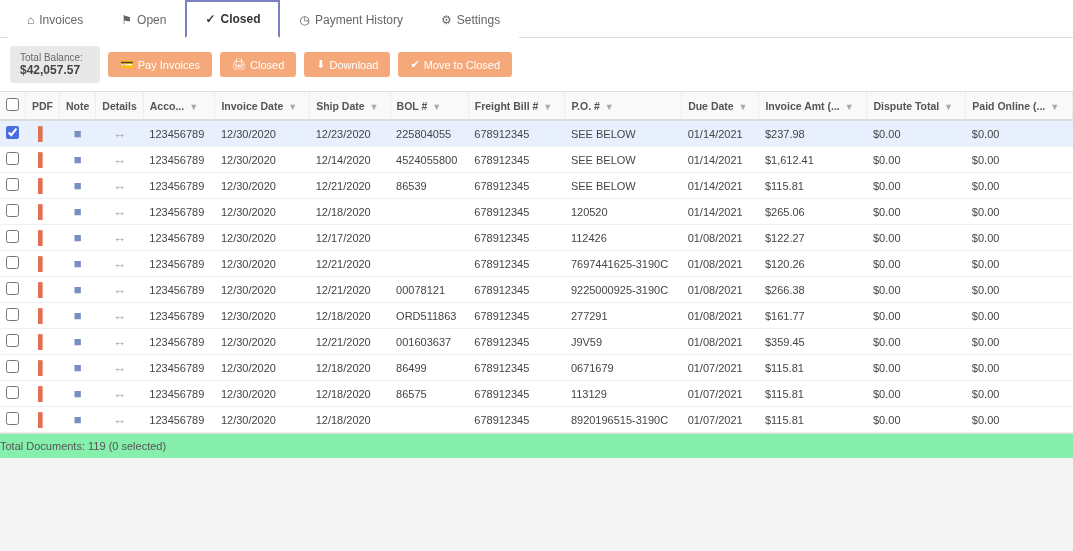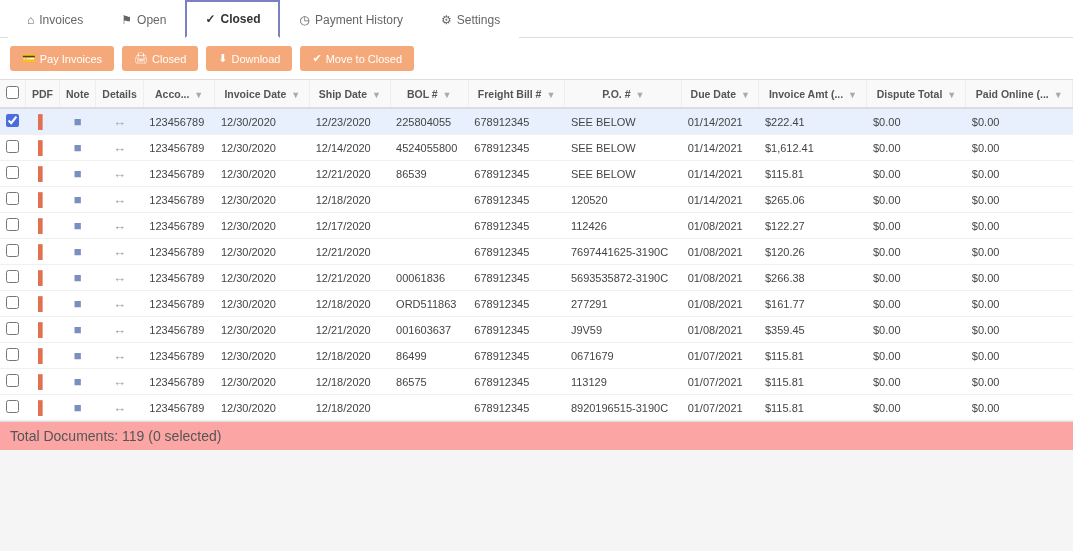--- a/index.html
+++ b/index.html
@@ -70,21 +70,21 @@
       width: 100%;
       border-collapse: collapse;
       font-size: 11px;
     }
     thead tr {
       background: #f9f9f9;
       border-bottom: 2px solid #ddd;
     }
     thead th {
       padding: 6px 6px;
-      text-align: center;
+      text-align: left;
       font-weight: bold;
       color: #555;
       white-space: nowrap;
       border-right: 1px solid #eee;
       font-size: 10.5px;
     }
     thead th .sort-arrow {
       color: #aaa;
       font-size: 9px;
       margin-left: 2px;
@@ -99,24 +99,24 @@
       white-space: nowrap;
     }
     .checkbox-cell { width: 20px; text-align: center; }
     .icon-cell { width: 22px; text-align: center; }
 
     .icon-bar { color: #e07050; font-size: 13px; }
     .icon-note { color: #7890c0; font-size: 13px; }
     .icon-detail { color: #a0a0a0; font-size: 13px; }
 
     .footer-bar {
-      padding: 6px 10px;
-      background: #fca5a5;
+      padding: 6px 0;
+      background: #86efac;
       border-top: 1px solid #ddd;
-      font-size: 14px;
+      font-size: 11px;
       color: #555;
     }
   </style>
 </head>
 <body>
 
 <div class="tabs-bar">
   <div class="tab">
     <span>⌂</span>
     <span>Invoices</span>
@@ -133,20 +133,24 @@
     <span>◷</span>
     <span>Payment History</span>
   </div>
   <div class="tab">
     <span>⚙</span>
     <span>Settings</span>
   </div>
 </div>
 
 <div class="toolbar">
+  <div class="balance-box">
+    <div class="label">Total Balance:</div>
+    <div class="amount">$42,057.57</div>
+  </div>
   <button class="btn btn-orange">
     <span>💳</span>
     <span>Pay Invoices</span>
   </button>
   <button class="btn btn-orange">
     <span>🖨</span>
     <span>Closed</span>
   </button>
   <button class="btn btn-orange">
     <span>⬇</span>
@@ -188,21 +192,21 @@
       <td class="icon-cell"><span class="icon-bar">▌</span></td>
       <td class="icon-cell"><span class="icon-note">■</span></td>
       <td class="icon-cell"><span class="icon-detail">↔</span></td>
       <td>123456789</td>
       <td>12/30/2020</td>
       <td>12/23/2020</td>
       <td>225804055</td>
       <td>678912345</td>
       <td>SEE BELOW</td>
       <td>01/14/2021</td>
-      <td>$222.41</td>
+      <td>$237.98</td>
       <td>$0.00</td>
       <td>$0.00</td>
     </tr>
         <tr>
       <td class="checkbox-cell">
         <input type="checkbox" style="">
       </td>
       <td class="icon-cell"><span class="icon-bar">▌</span></td>
       <td class="icon-cell"><span class="icon-note">■</span></td>
       <td class="icon-cell"><span class="icon-detail">↔</span></td>
@@ -292,23 +296,23 @@
         <tr>
       <td class="checkbox-cell">
         <input type="checkbox" style="">
       </td>
       <td class="icon-cell"><span class="icon-bar">▌</span></td>
       <td class="icon-cell"><span class="icon-note">■</span></td>
       <td class="icon-cell"><span class="icon-detail">↔</span></td>
       <td>123456789</td>
       <td>12/30/2020</td>
       <td>12/21/2020</td>
-      <td>00061836</td>
-      <td>678912345</td>
-      <td>5693535872-3190C</td>
+      <td>00078121</td>
+      <td>678912345</td>
+      <td>9225000925-3190C</td>
       <td>01/08/2021</td>
       <td>$266.38</td>
       <td>$0.00</td>
       <td>$0.00</td>
     </tr>
         <tr>
       <td class="checkbox-cell">
         <input type="checkbox" style="">
       </td>
       <td class="icon-cell"><span class="icon-bar">▌</span></td>

